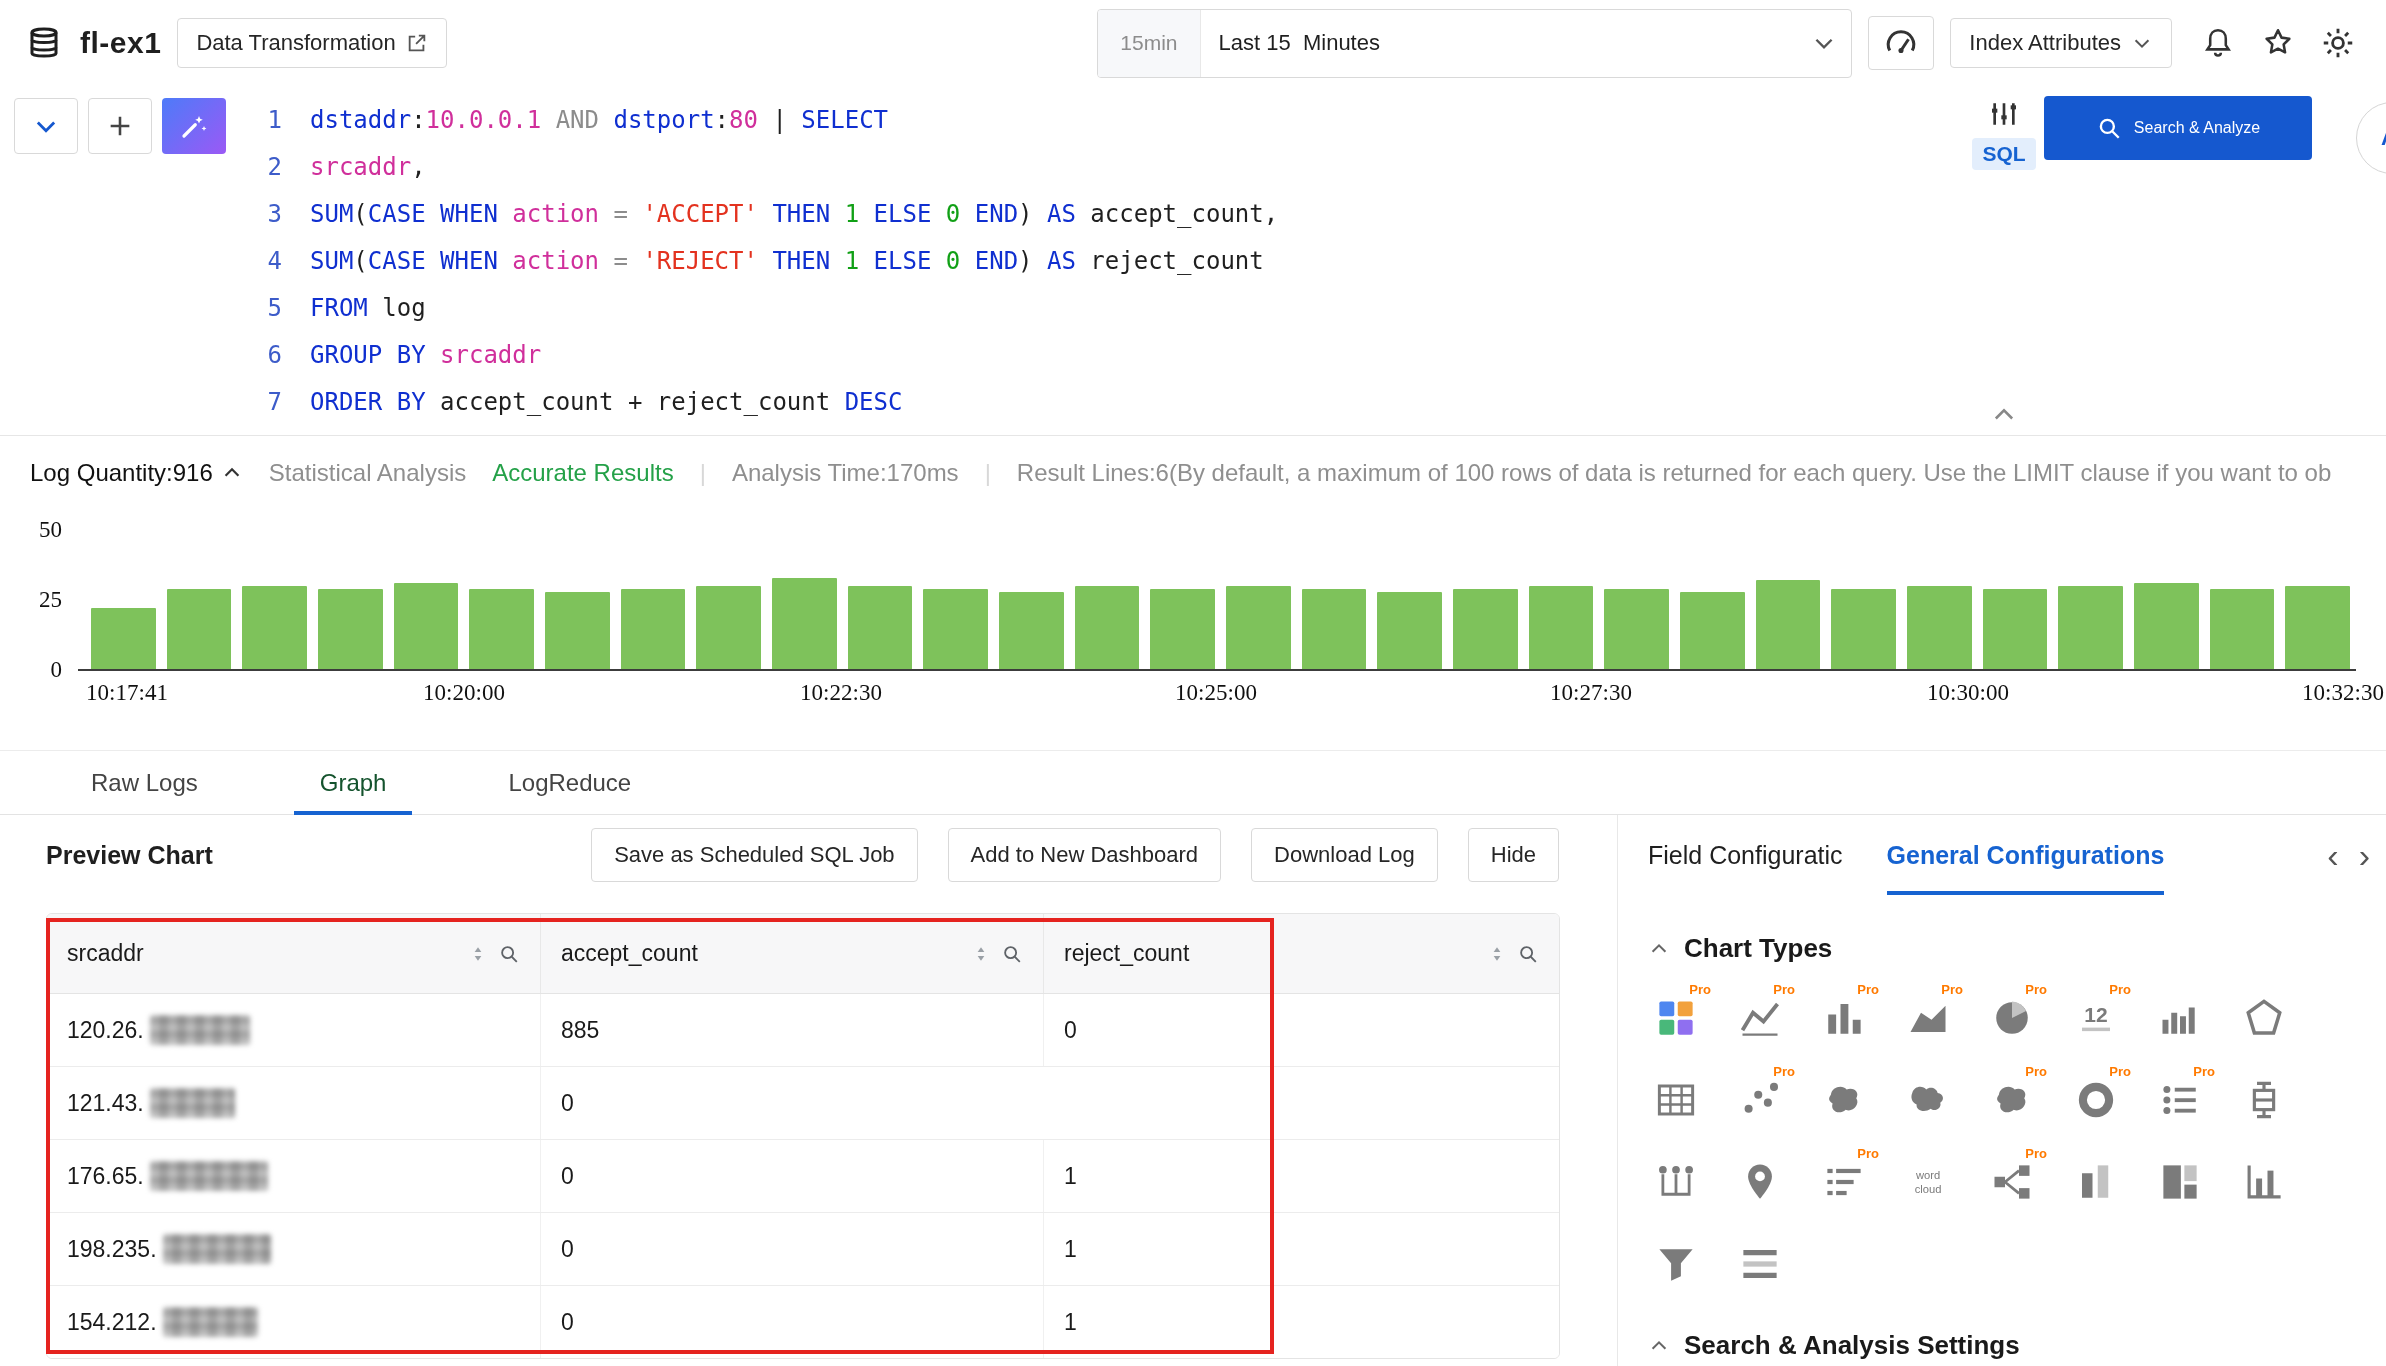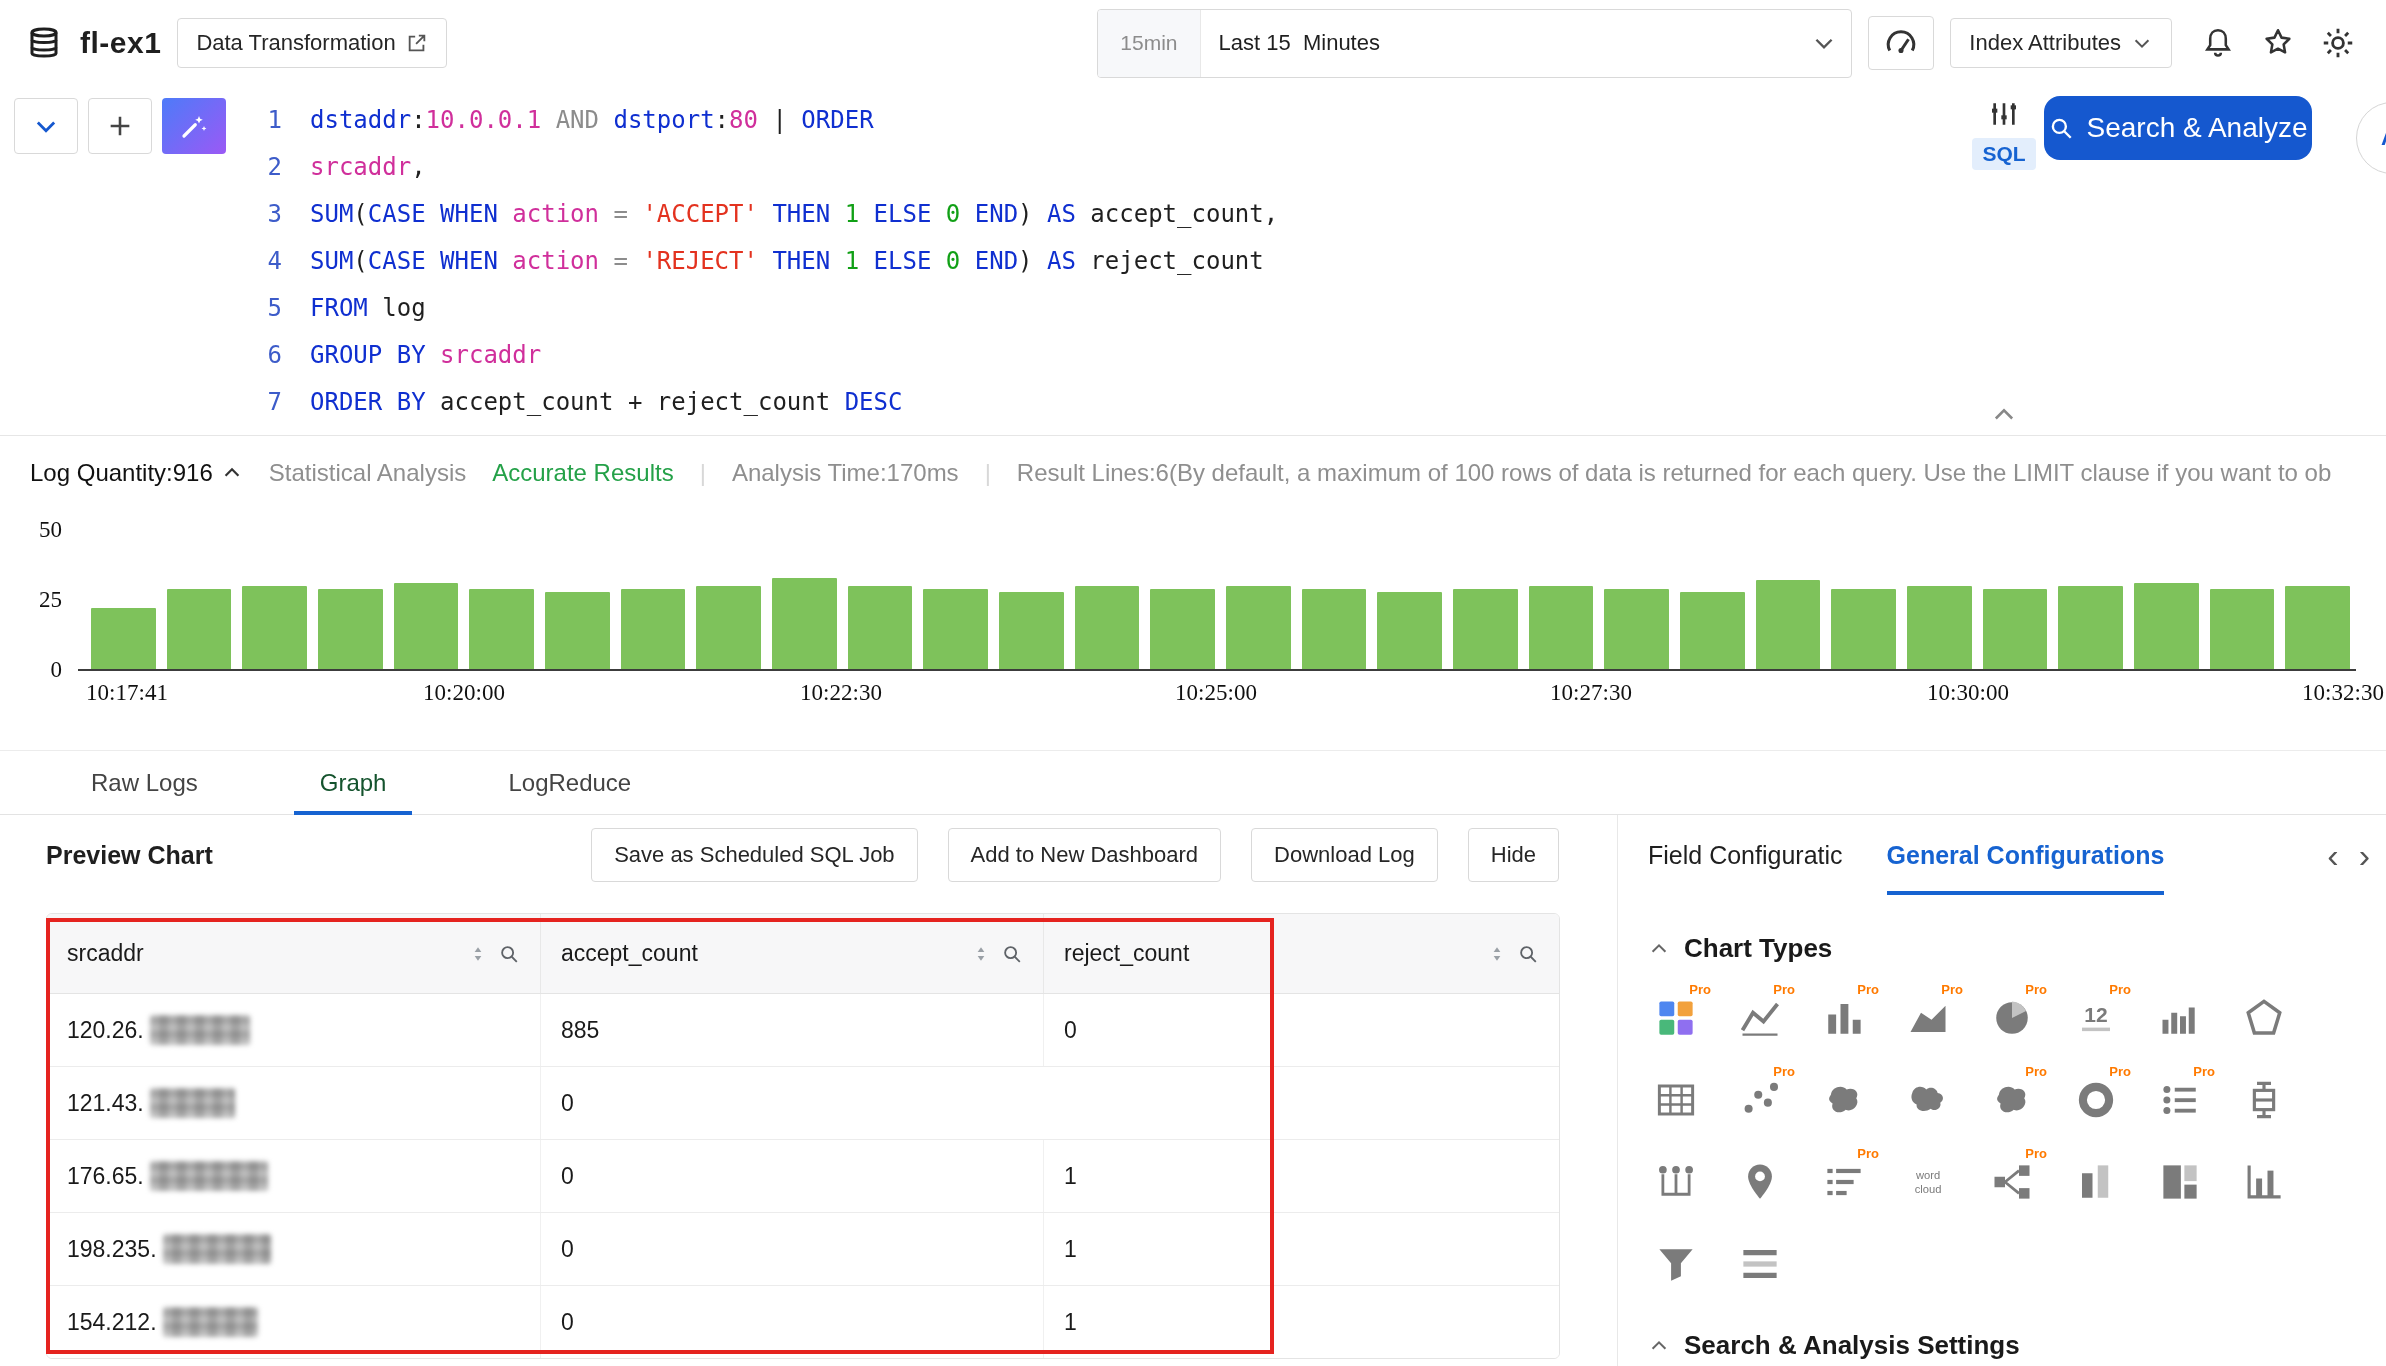--- a/index.html
+++ b/index.html
@@ -31,21 +31,21 @@
   .code-lines{position:absolute;left:246px;top:10px;font-family:"DejaVu Sans Mono",monospace;font-size:24px}
   .code-line{display:flex;height:47px;align-items:center;white-space:pre}
   .ln{width:36px;text-align:right;margin-right:28px;color:#3d5cc9}
   .tk-b{color:#0f2fd0}.tk-m{color:#d02f9b}.tk-r{color:#e3321f}.tk-g{color:#11a016}
   .tk-gy{color:#8c8c8c}.tk-p{color:#1f1f1f}
   .ed-right{position:absolute;left:1958px;top:12px;width:92px;display:flex;flex-direction:column;
     align-items:center;gap:8px}
   .sql-badge{font-size:21px;font-weight:bold;color:#1663d1;background:#e3eefc;border-radius:4px;
     padding:4px 10px;cursor:pointer}
   .search-btn{position:absolute;left:2044px;top:10px;width:268px;height:64px;background:#1558cf;border:none;
-    border-radius:16px;color:#fff;font-size:28px;display:flex;align-items:center;justify-content:center;
+    border-radius:4px;color:#fff;font-size:16px;display:flex;align-items:center;justify-content:center;
     gap:12px;cursor:pointer}
   .ai-circle{position:absolute;left:2356px;top:16px;width:72px;height:72px;border-radius:50%;
     border:1px solid #d5d5d5;display:flex;align-items:center;justify-content:center;font-size:22px;
     color:#1558cf;font-weight:bold;background:#fff;cursor:pointer}
   .ed-collapse{position:absolute;left:1990px;bottom:6px;cursor:pointer;display:flex}
 
   
   .statsbar{height:74px;display:flex;align-items:center;gap:26px;padding:0 30px;white-space:nowrap;
     overflow:hidden;font-family:Liberation Sans, sans-serif;font-size:24px}
   .stat-dark{color:#111;display:flex;align-items:center;gap:8px}
@@ -212,21 +212,21 @@
         <svg viewBox="0 0 24 24" width="30" height="30">
             <path d="M4,20 L13,11" stroke="#fff" stroke-width="2.6" stroke-linecap="round"></path>
             <path d="M16,4 l0.9,2.1 L19,7 l-2.1,0.9 L16,10 l-0.9,-2.1 L13,7 l2.1,-0.9 Z" fill="#fff"></path>
             <path d="M20,12 l0.6,1.4 L22,14 l-1.4,0.6 L20,16 l-0.6,-1.4 L18,14 l1.4,-0.6 Z" fill="#fff"></path>
           </svg>
       </span>
     </button>
   </div>
 
   <div class="code-lines">
-      <div class="code-line"><span class="ln">1</span><span><span class="tk-b">dstaddr</span><span class="tk-p">:</span><span class="tk-m">10.0.0.1</span><span class="tk-gy"> AND </span><span class="tk-b">dstport</span><span class="tk-p">:</span><span class="tk-m">80</span><span class="tk-p"> | </span><span class="tk-b">ORDER</span></span></div>
+      <div class="code-line"><span class="ln">1</span><span><span class="tk-b">dstaddr</span><span class="tk-p">:</span><span class="tk-m">10.0.0.1</span><span class="tk-gy"> AND </span><span class="tk-b">dstport</span><span class="tk-p">:</span><span class="tk-m">80</span><span class="tk-p"> | </span><span class="tk-b">SELECT</span></span></div>
       <div class="code-line"><span class="ln">2</span><span><span class="tk-m">srcaddr</span><span class="tk-p">,</span></span></div>
       <div class="code-line"><span class="ln">3</span><span><span class="tk-b">SUM</span><span class="tk-p">(</span><span class="tk-b">CASE WHEN </span><span class="tk-m">action</span><span class="tk-gy"> = </span><span class="tk-r">'ACCEPT'</span><span class="tk-b"> THEN </span><span class="tk-g">1</span><span class="tk-b"> ELSE </span><span class="tk-g">0</span><span class="tk-b"> END</span><span class="tk-p">) </span><span class="tk-b">AS</span><span class="tk-p"> accept_count,</span></span></div>
       <div class="code-line"><span class="ln">4</span><span><span class="tk-b">SUM</span><span class="tk-p">(</span><span class="tk-b">CASE WHEN </span><span class="tk-m">action</span><span class="tk-gy"> = </span><span class="tk-r">'REJECT'</span><span class="tk-b"> THEN </span><span class="tk-g">1</span><span class="tk-b"> ELSE </span><span class="tk-g">0</span><span class="tk-b"> END</span><span class="tk-p">) </span><span class="tk-b">AS</span><span class="tk-p"> reject_count</span></span></div>
       <div class="code-line"><span class="ln">5</span><span><span class="tk-b">FROM</span><span class="tk-p"> log</span></span></div>
       <div class="code-line"><span class="ln">6</span><span><span class="tk-b">GROUP BY</span><span class="tk-m"> srcaddr</span></span></div>
       <div class="code-line"><span class="ln">7</span><span><span class="tk-b">ORDER BY</span><span class="tk-p"> accept_count + reject_count </span><span class="tk-b">DESC</span></span></div>
     </div>
 
   <div class="ed-right">
     <span class="hicon">

